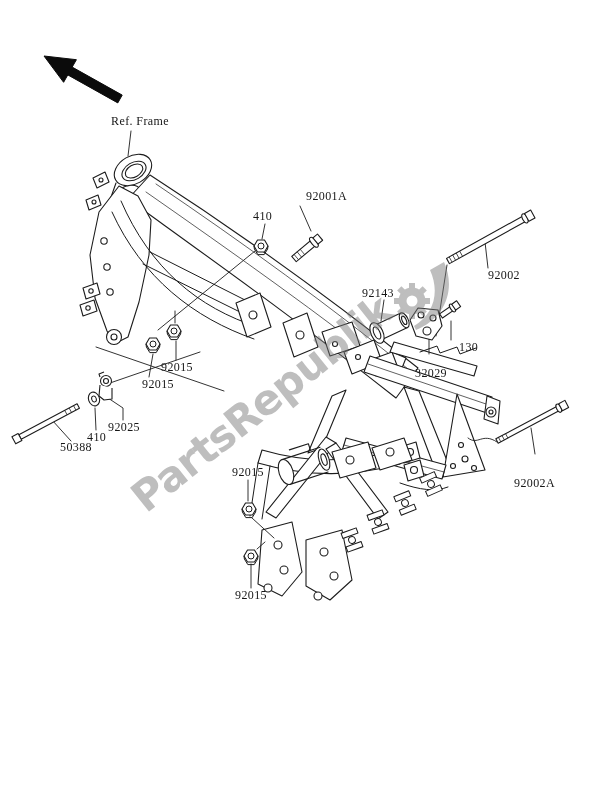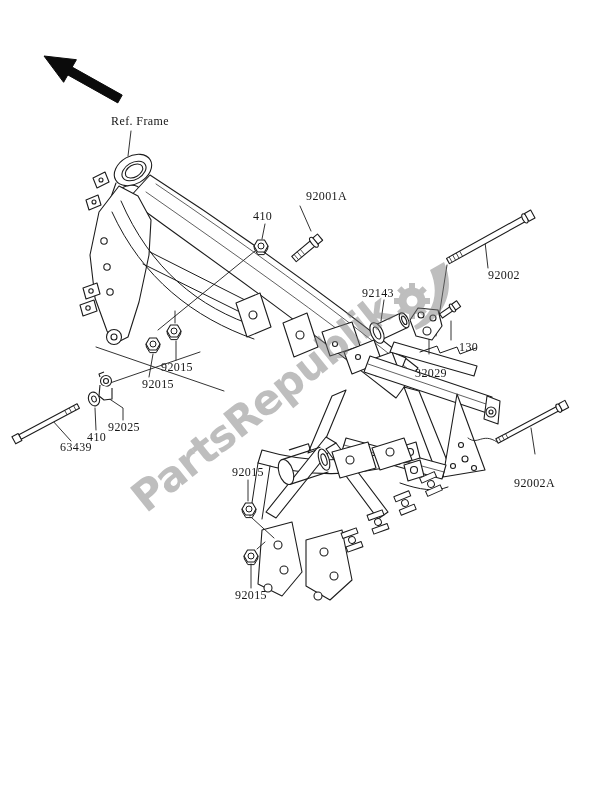--- a/index.html
+++ b/index.html
@@ -264,18 +264,18 @@
       <div class="lbl" style="left: 280px; top: 190px; margin-left: 26px;">92001A</div>
       <div class="lbl" style="left: 253px; top: 210px;">410</div>
       <div class="lbl" style="left: 472px; top: 269px; margin-left: 16px;">92002</div>
       <div class="lbl" style="left: 362px; top: 287px;">92143</div>
       <div class="lbl" style="left: 459px; top: 341px;">130</div>
       <div class="lbl" style="left: 415px; top: 355px; margin-top: 12px;">32029</div>
       <div class="lbl" style="left: 161px; top: 361px;">92015</div>
       <div class="lbl" style="left: 142px; top: 378px;">92015</div>
       <div class="lbl" style="left: 108px; top: 421px;">92025</div>
       <div class="lbl" style="left: 87px; top: 431px;">410</div>
-      <div class="lbl" style="left: 60px; top: 441px;">63439</div>
+      <div class="lbl" style="left: 60px; top: 441px;">50388</div>
       <div class="lbl" style="left: 514px; top: 477px;">92002A</div>
       <div class="lbl" style="left: 232px; top: 466px;">92015</div>
       <div class="lbl" style="left: 235px; top: 589px;">92015</div>
     </div>
 </div>
 
 </body></html>

